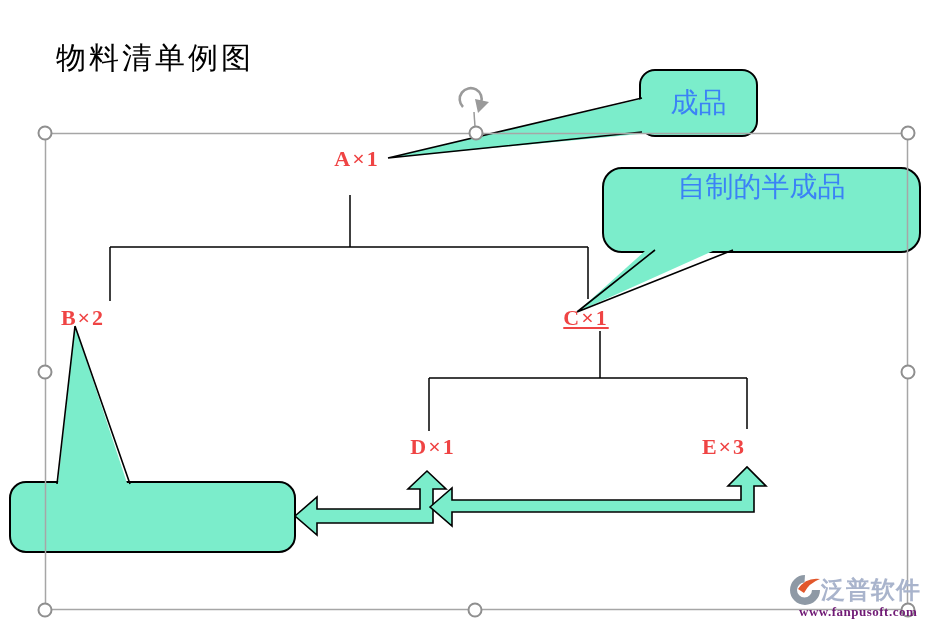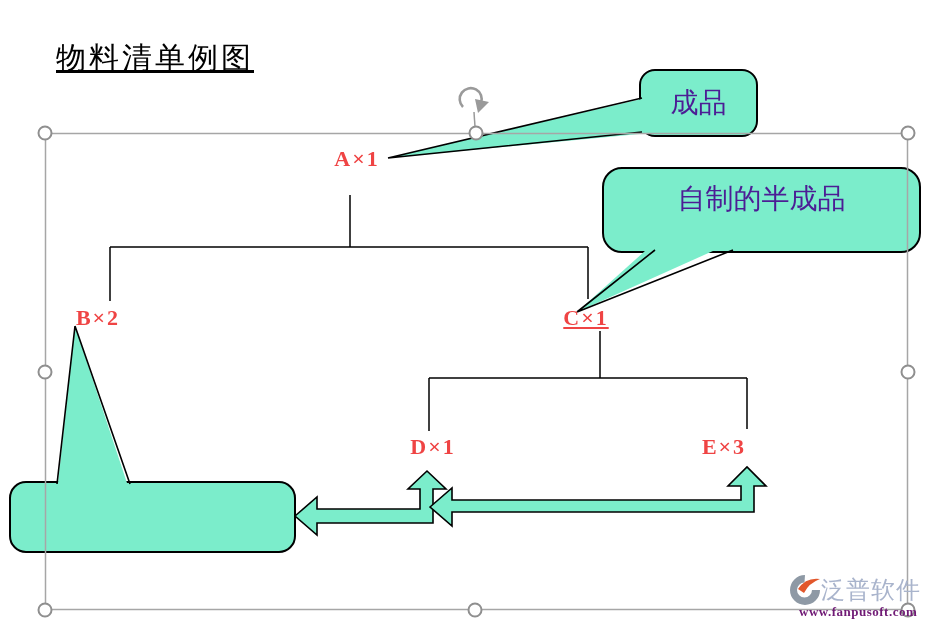--- a/index.html
+++ b/index.html
@@ -2,34 +2,34 @@
 <html><head>
 <meta charset="utf-8">
 <style>
   html,body{margin:0;padding:0;background:#fff;}
   .stage{
     position:relative;width:935px;height:626px;background:#fff;overflow:hidden;
     font-family:"Liberation Serif","DejaVu Serif",serif;
   }
   .abs{position:absolute;}
   .page-title{
-    left:56px;top:38px;font-size:30px;letter-spacing:3px;color:#000;font-weight:500;text-decoration:underline;
+    left:56px;top:38px;font-size:30px;letter-spacing:3px;color:#000;font-weight:500;
   }
   .node-label{
     font-size:22px;font-weight:bold;color:#ef4444;letter-spacing:2px;
     transform:translateX(-50%);white-space:nowrap;z-index:5;
   }
   .callout-text{
-    color:#4c1d95;z-index:6;display:flex;justify-content:center;white-space:nowrap;
+    color:#3b82f6;z-index:6;display:flex;justify-content:center;white-space:nowrap;
   }
   .svg-layer{position:absolute;left:0;top:0;z-index:2;}
   .sel-layer{position:absolute;left:0;top:0;z-index:8;pointer-events:none;}
   .watermark{right:4px;bottom:6px;z-index:9;width:142px;}
   .wm-row{display:flex;align-items:center;}
-  .wm-brand{font-size:24px;font-weight:normal;color:#A9B4CC;letter-spacing:1px;line-height:1;}
+  .wm-brand{font-size:24px;font-weight:bold;color:#A9B4CC;letter-spacing:1px;line-height:1;}
   .wm-url{font-size:13px;font-weight:bold;color:#701a75;margin-left:10px;margin-top:-2px;letter-spacing:0.5px;}
 </style>
 </head>
 <body>
 
 <div class="stage">
 
   <div class="abs page-title">物料清单例图</div>
 
   <svg class="svg-layer" width="935" height="626" viewBox="0 0 935 626">
@@ -62,27 +62,27 @@
     </g>
 
     <g>
       <rect x="10" y="482" width="285" height="70" rx="16" fill="#7BEDCB" stroke="#000" stroke-width="2"></rect>
       <polygon points="75,326 57,492 130,492" fill="#7BEDCB"></polygon>
       <path d="M75,326 L57,484 M75,326 L130,484" fill="none" stroke="#000" stroke-width="1.6"></path>
     </g>
   </svg>
 
   <div class="abs node-label" style="left:357px;top:146px;">A×1</div>
-  <div class="abs node-label" style="left:98px;top:305px;">B×2</div>
+  <div class="abs node-label" style="left:83px;top:305px;">B×2</div>
   <div class="abs node-label" style="left:586px;top:305px;text-decoration:underline;">C×1</div>
   <div class="abs node-label" style="left:433px;top:434px;">D×1</div>
   <div class="abs node-label" style="left:724px;top:434px;">E×3</div>
 
   <div class="abs callout-text" style="left:640px;top:70px;width:117px;height:66px;align-items:center;font-size:28px;">成品</div>
-  <div class="abs callout-text" style="left:603px;top:168px;width:317px;height:84px;align-items:flex-start;padding-top:0;font-size:28px;margin-top:12px;">自制的半成品</div>
+  <div class="abs callout-text" style="left:603px;top:168px;width:317px;height:84px;align-items:flex-start;padding-top:0;font-size:28px;margin-top:0;">自制的半成品</div>
 
   <svg class="sel-layer" width="935" height="626" viewBox="0 0 935 626">
     <rect x="45.5" y="133.5" width="862" height="476" fill="none" stroke="#A6A6A6" stroke-width="1.5"></rect>
 
     <g>
       <path d="M463,107 A11 11 0 1 1 481,103" fill="none" stroke="#9A9A9A" stroke-width="2.6"></path>
       <polygon points="475,99 489,102 478,113" fill="#9A9A9A"></polygon>
       <line x1="474" y1="112" x2="475" y2="127" stroke="#9A9A9A" stroke-width="1.5"></line>
     </g>
 

